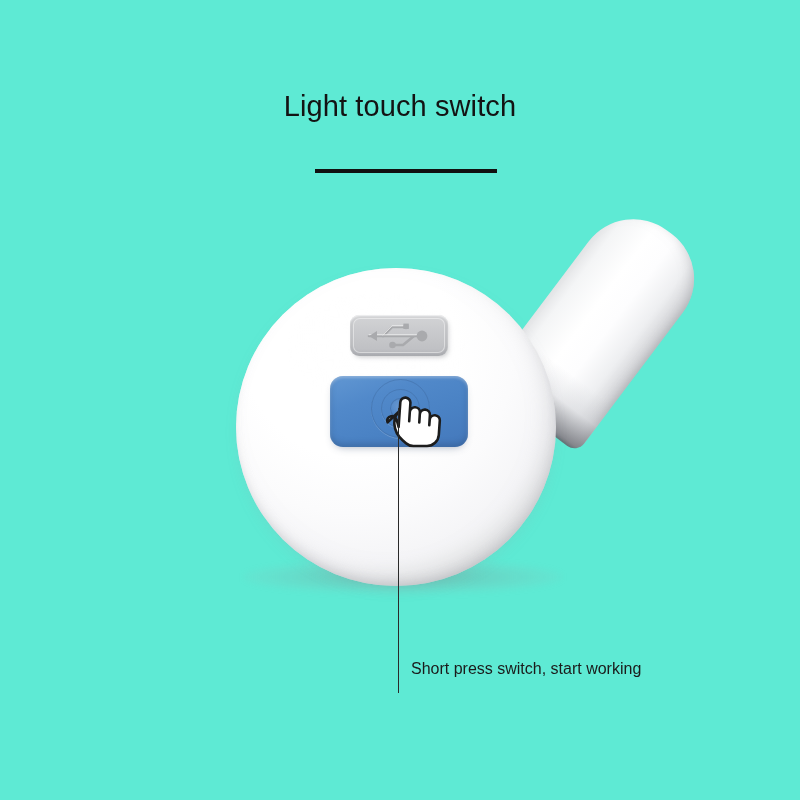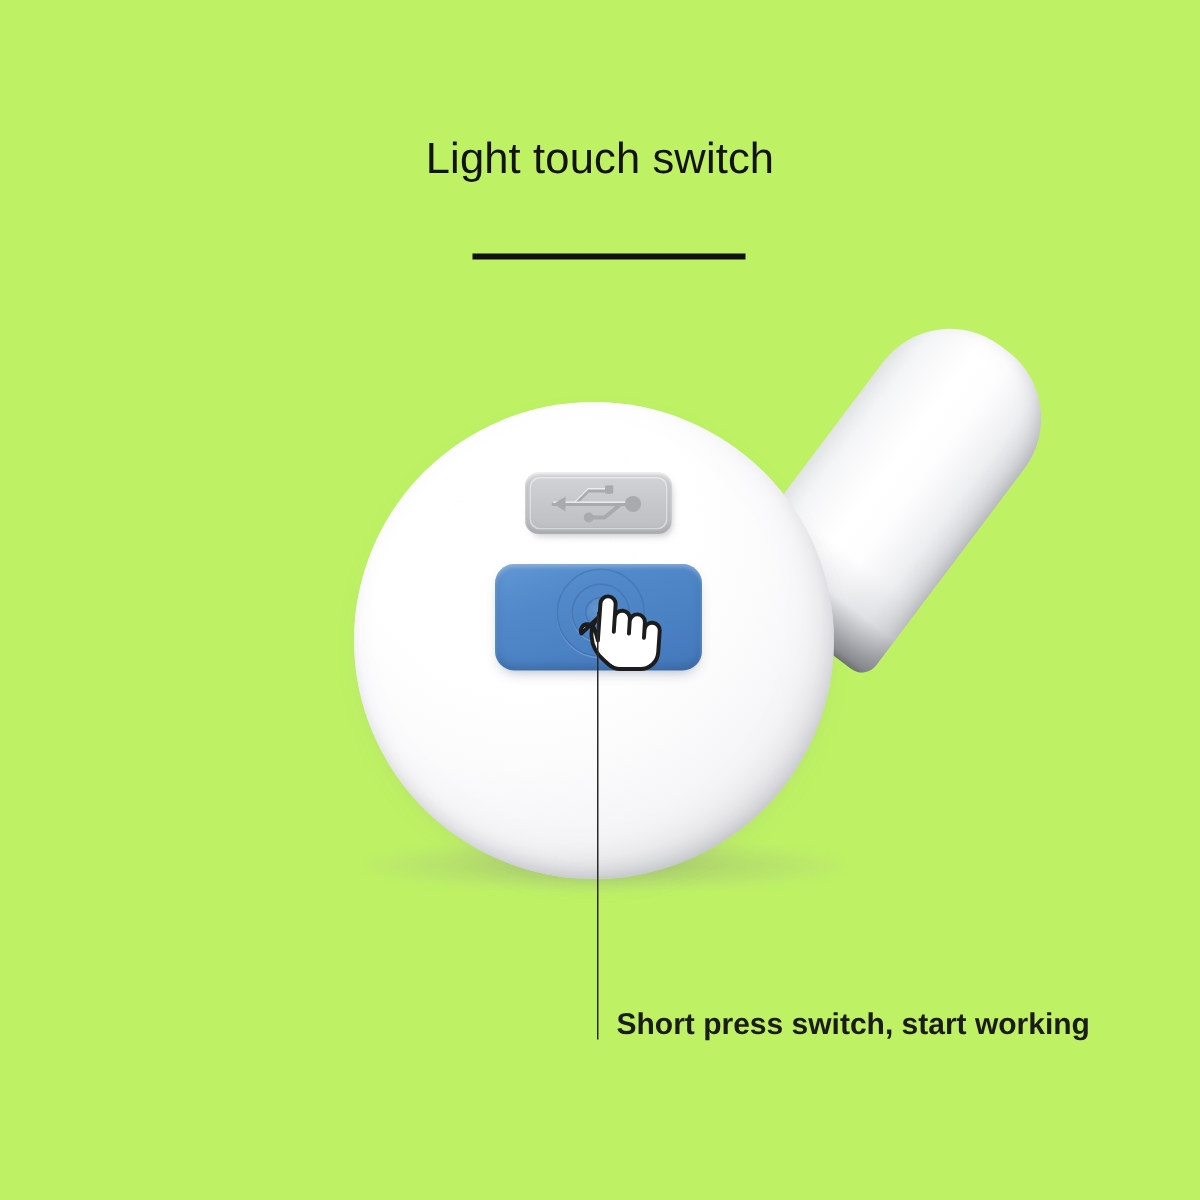--- a/index.html
+++ b/index.html
@@ -14,21 +14,21 @@
     overflow: hidden;
     font-family: "Liberation Sans", sans-serif;
     background: #ffffff;
   }
 
   #page {
     position: absolute;
     left: 0; top: 0;
     width: 800px;
     height: 800px;
-    background: #bef264;
+    background: #5eead4;
   }
 
   
   .headline {
     position: absolute;
     left: 0;
     top: 90px;
     width: 800px;
     text-align: center;
     color: #131313;
@@ -250,26 +250,25 @@
     position: absolute;
     left: 398px;
     top: 408px;
     width: 1.4px;
     height: 285px;
     background: #2a2a2a;
   }
   .caption {
     position: absolute;
     left: 411px;
-    top: 673px;
+    top: 659px;
     color: #1b1b1b;
-    font-size: 20px;
+    font-size: 16px;
     line-height: 20px;
     white-space: nowrap;
-    font-weight: bold;
   }
 </style>
 </head>
 <body>
 
 <div id="page">
 
   <div class="headline">
     <span class="line">Light touch switch</span>
   </div>

